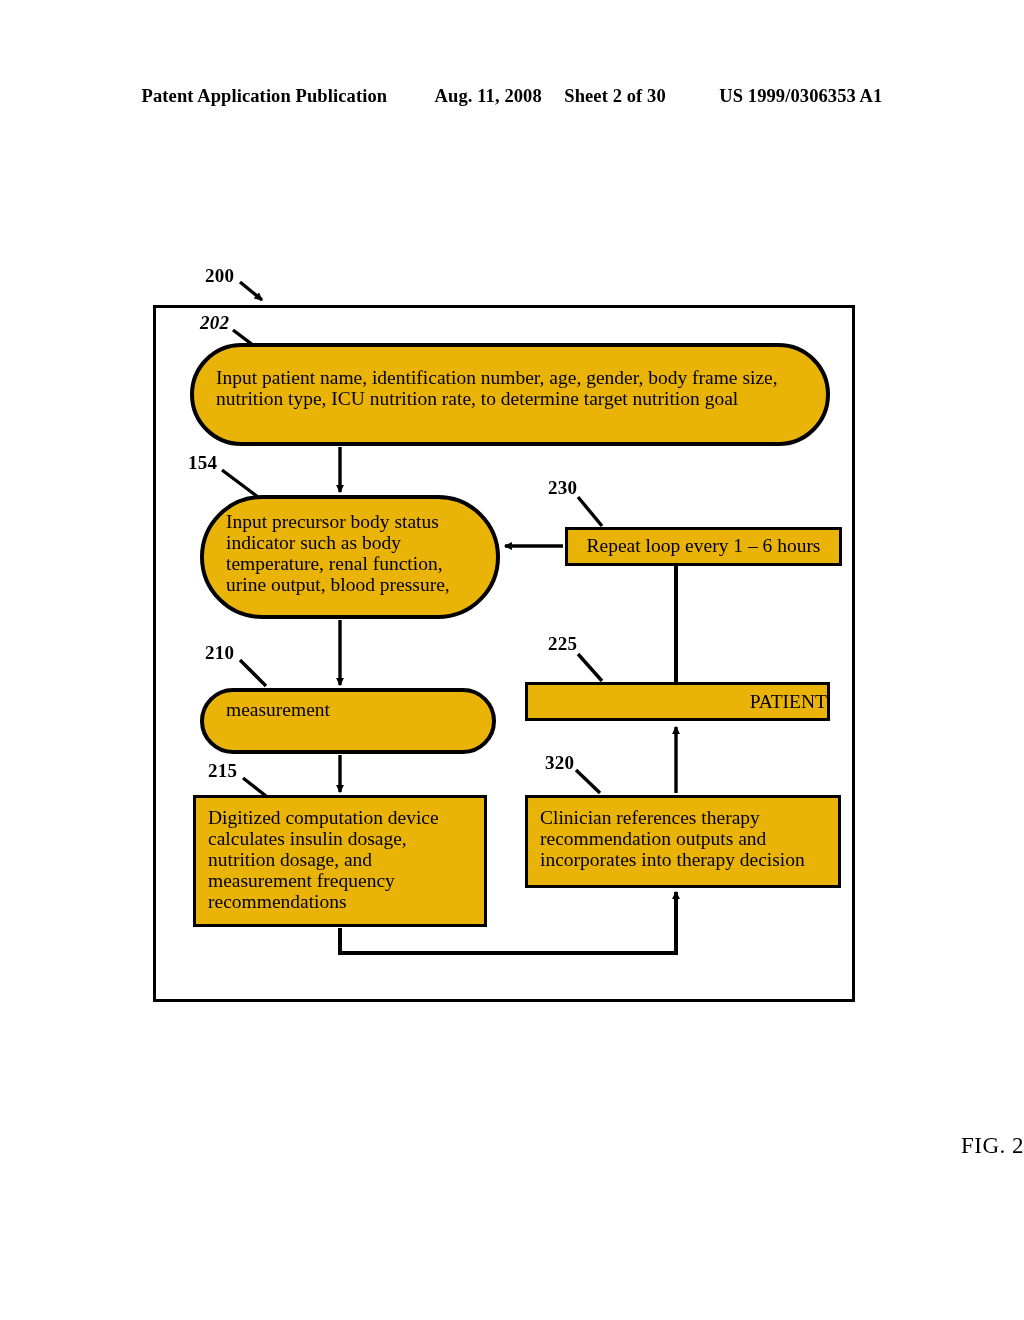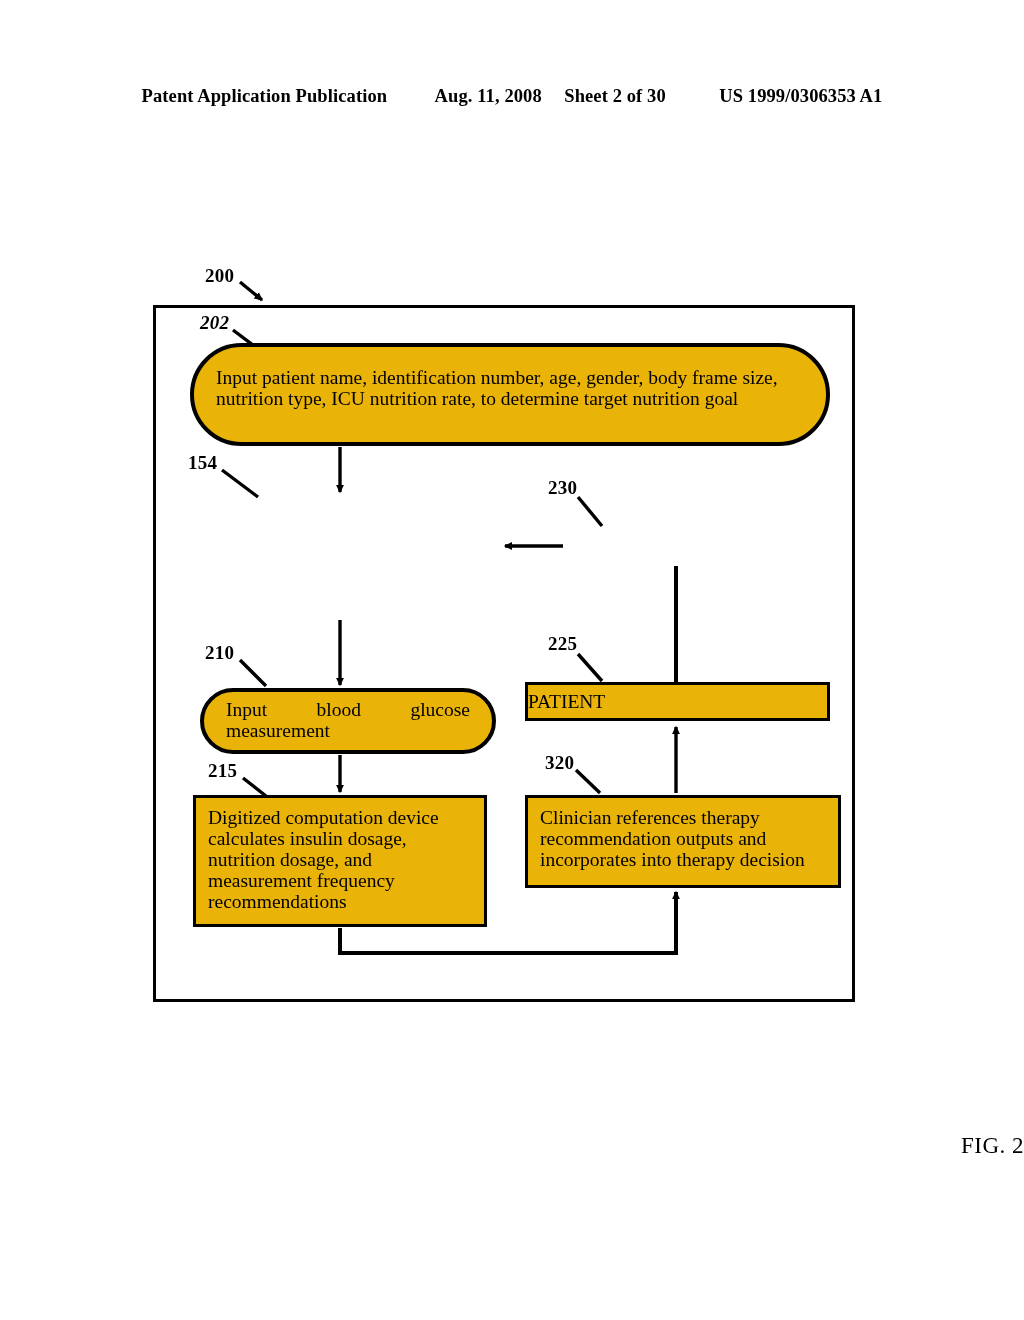--- a/index.html
+++ b/index.html
@@ -84,21 +84,21 @@
   #node-210 .line-justify {
     display: block;
     text-align: justify;
     text-align-last: justify;
   }
 
   #node-215 { left: 193px; top: 795px; width: 294px; height: 132px; }
   #node-215 .txt { top: 9px; padding: 0 12px; }
 
   #node-225 { left: 525px; top: 682px; width: 305px; height: 39px; text-align: center; }
-  #node-225 .txt { top: 6px; padding: 0; text-align: left; }
+  #node-225 .txt { top: 6px; padding: 0; text-align: right; }
 
   #node-220 { left: 525px; top: 795px; width: 316px; height: 93px; }
   #node-220 .txt { top: 9px; padding: 0 12px; }
 
   #node-230 { left: 565px; top: 527px; width: 277px; height: 39px; text-align: center; }
   #node-230 .txt { top: 5px; padding: 0; text-align: center; }
 
   
   .ref-num {
     position: absolute;
@@ -184,40 +184,45 @@
 
     <line x1="676" y1="793" x2="676" y2="727" stroke="#000" stroke-width="3.4" marker-end="url(#ah)"></line>
 
     <path d="M340,928 L340,953 L676,953 L676,892" fill="none" stroke="#000" stroke-width="4" marker-end="url(#ah)"></path>
   </svg>
 
   <div class="node rounded" id="node-202">
     <div class="txt">Input patient name, identification number, age, gender, body frame size, nutrition type, ICU nutrition rate, to determine target nutrition goal</div>
   </div>
 
+  <div class="node rounded" id="node-205">
+    <div class="txt">Input precursor body status indicator such as body temperature, renal function, urine output, blood pressure,</div>
+  </div>
 
   <div class="node rounded" id="node-210">
     <div class="txt">
-      <span class="line-justify">Input blood glucose</span>
       <span>measurement</span>
     </div>
   </div>
 
   <div class="node" id="node-215">
     <div class="txt">Digitized computation device calculates insulin dosage, nutrition dosage, and measurement frequency recommendations</div>
   </div>
 
   <div class="node" id="node-225">
     <div class="txt">PATIENT</div>
   </div>
 
   <div class="node" id="node-220">
     <div class="txt">Clinician references therapy recommendation outputs and incorporates into therapy decision</div>
   </div>
 
+  <div class="node" id="node-230">
+    <div class="txt">Repeat loop every 1 – 6 hours</div>
+  </div>
 
   <div class="ref-num" id="ref-200">200</div>
   <div class="ref-num" id="ref-202">202</div>
   <div class="ref-num" id="ref-205">154</div>
   <div class="ref-num" id="ref-210">210</div>
   <div class="ref-num" id="ref-215">215</div>
   <div class="ref-num" id="ref-220">320</div>
   <div class="ref-num" id="ref-225">225</div>
   <div class="ref-num" id="ref-230">230</div>
 

